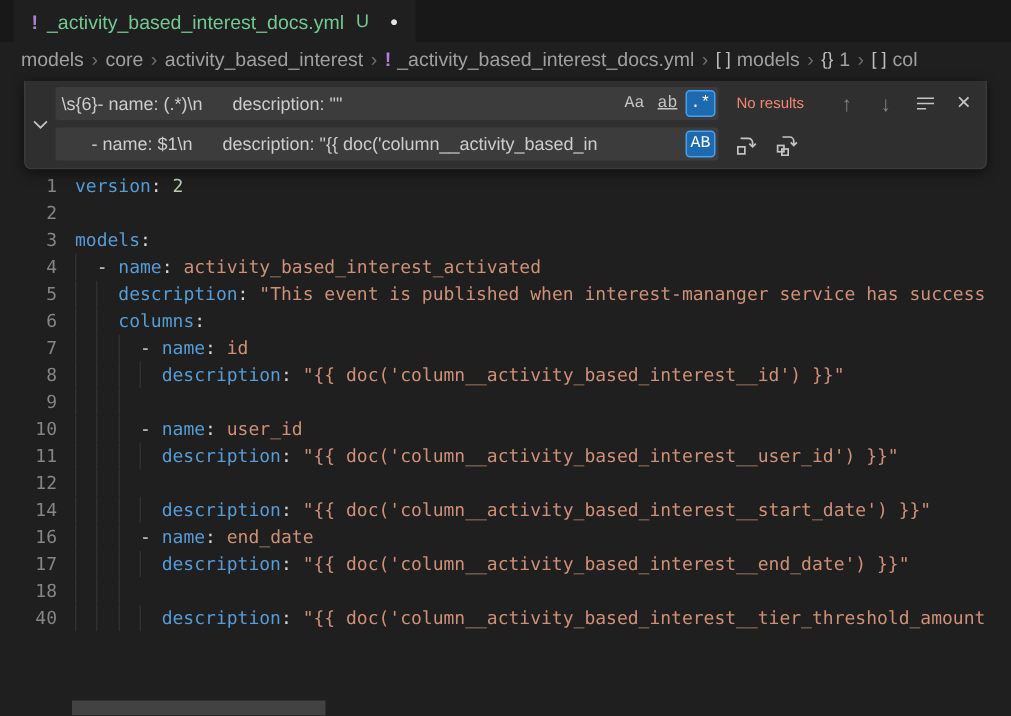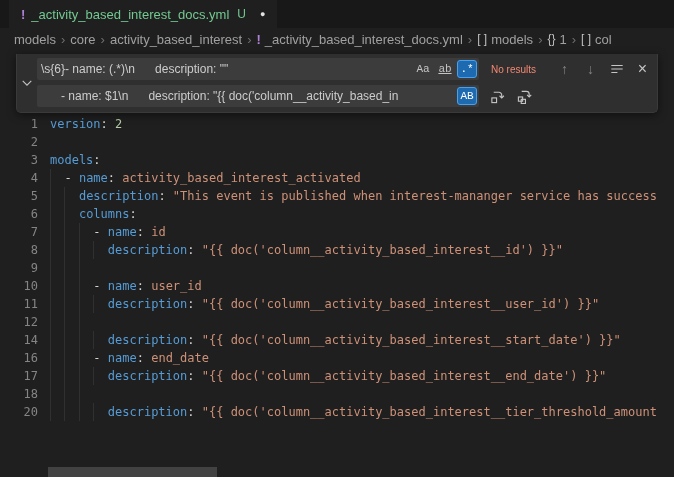--- a/index.html
+++ b/index.html
@@ -219,19 +219,19 @@
       </div>
       <div class="cl">
         <span class="g">17</span>
         <div class="c"><span class="guide" style="left: 0ch;"></span><span class="guide" style="left: 2ch;"></span><span class="guide" style="left: 4ch;"></span><span class="guide" style="left: 6ch;"></span><span class="tok-pln">        </span><span class="tok-key">description</span><span class="tok-pun">:</span><span class="tok-pln"> </span><span class="tok-str">"{{ doc('column__activity_based_interest__end_date') }}"</span></div>
       </div>
       <div class="cl">
         <span class="g">18</span>
         <div class="c"><span class="guide" style="left: 0ch;"></span><span class="guide" style="left: 2ch;"></span><span class="guide" style="left: 4ch;"></span></div>
       </div>
       <div class="cl">
-        <span class="g">20</span>
+        <span class="g">40</span>
         <div class="c"><span class="guide" style="left: 0ch;"></span><span class="guide" style="left: 2ch;"></span><span class="guide" style="left: 4ch;"></span><span class="guide" style="left: 6ch;"></span><span class="tok-pln">        </span><span class="tok-key">description</span><span class="tok-pun">:</span><span class="tok-pln"> </span><span class="tok-str">"{{ doc('column__activity_based_interest__tier_threshold_amount</span></div>
       </div>
     </div>
 
   <div class="hthumb"></div>
 </div>
 
 </body></html>

